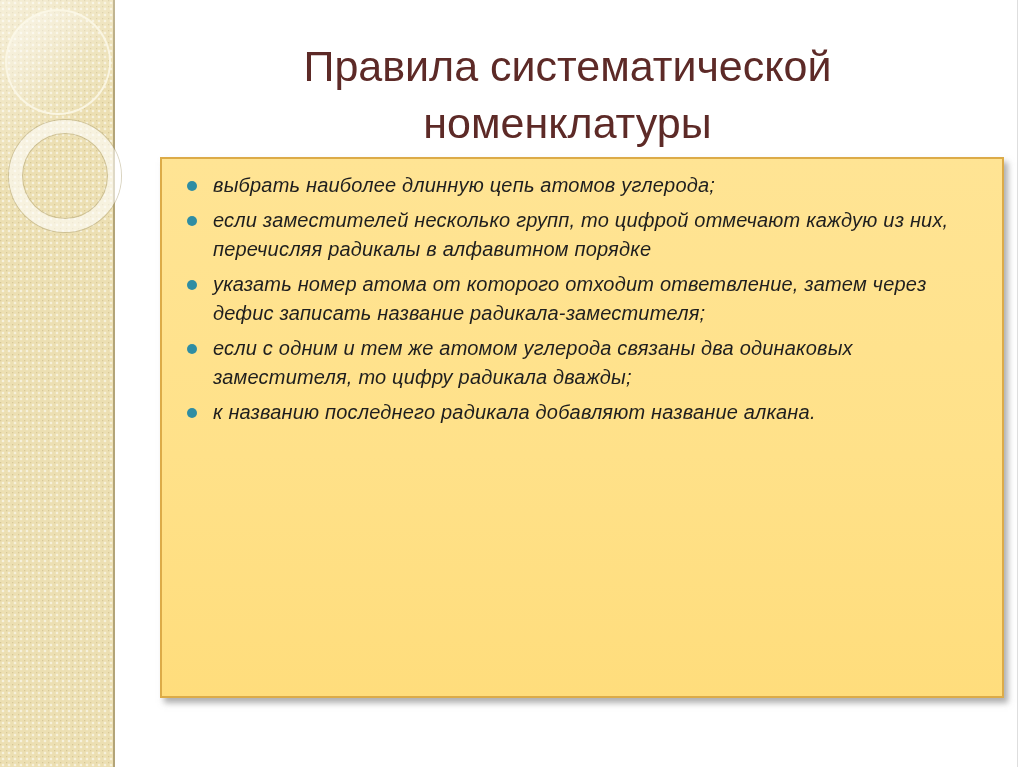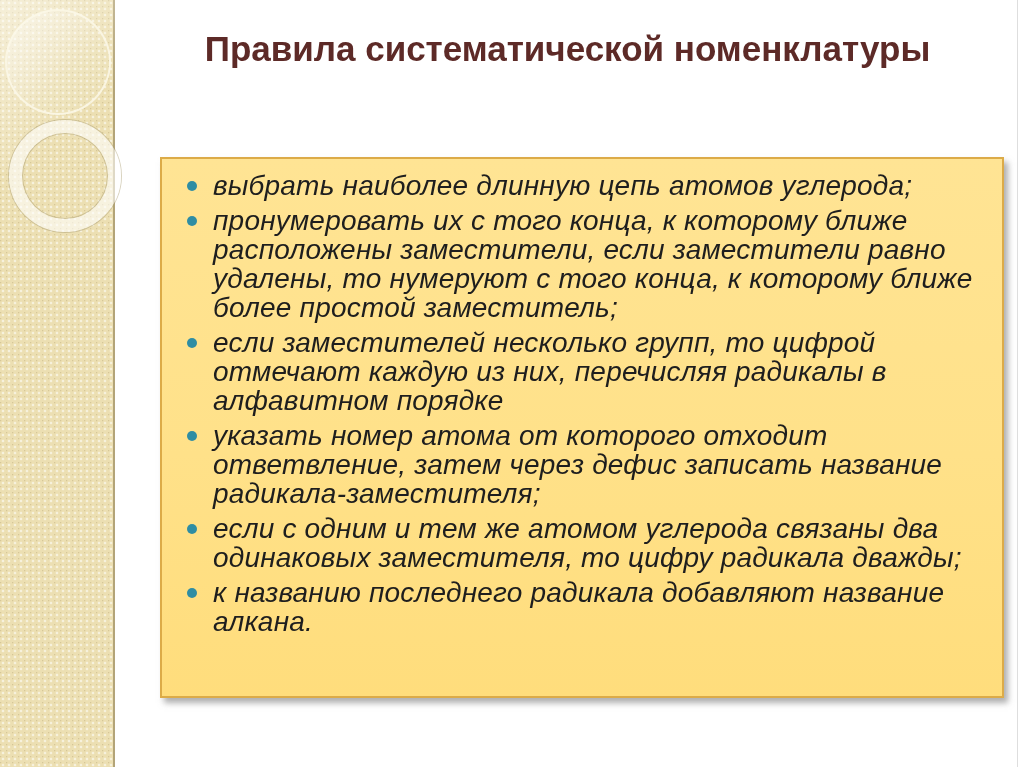--- a/index.html
+++ b/index.html
@@ -34,22 +34,22 @@
     border:13px solid rgba(255,255,255,0.58);
     box-shadow:0 0 0 1px rgba(168,155,110,0.45), inset 0 0 0 1px rgba(168,155,110,0.45);
     box-sizing:border-box;
   }
   
   .title-wrap{
     position:absolute;left:115px;right:4px;top:26px;
     text-align:center;
   }
   .title-wrap h1{
-    display:inline-block;max-width:780px;margin:0;
-    font-size:35px;line-height:1.32;font-weight:bold;
+    display:inline-block;max-width:780px;margin:12px;
+    font-size:43px;line-height:1.32;font-weight:normal;
     color:#5d2a27;
   }
   
   .rules-box{
     position:absolute;left:160px;top:157px;width:844px;height:541px;
     box-sizing:border-box;
     background:linear-gradient(180deg,#ffe494 0%,#ffe189 55%,#ffdd7c 100%);
     border:2px solid #dcab48;
     box-shadow:4px 5px 6px rgba(110,110,110,0.55);
     overflow:hidden;
@@ -62,21 +62,21 @@
     margin-bottom:6px;
   }
   .rules-list li:last-child{margin-bottom:12px;}
   .bullet-dot{
     flex:none;width:10px;height:10px;border-radius:50%;
     background:#2f8da3;
     margin:10px 16px 0 1px;
   }
   .rule-text{
     font-style:italic;
-    font-size:28px;line-height:29px;
+    font-size:20px;line-height:29px;
     color:#1e1e1e;
     letter-spacing:0.2px;
   }
   
   .slide-edge{
     position:absolute;left:1017px;top:0;width:1px;height:767px;
     background:#dedede;
   }
 </style>
 </head>
@@ -93,24 +93,20 @@
 </div>
 
 <div class="rules-box">
   <ul class="rules-list">
     <li>
       <span class="bullet-dot"></span>
       <span class="rule-text">выбрать наиболее длинную цепь атомов углерода;</span>
     </li>
     <li>
       <span class="bullet-dot"></span>
-      <span class="rule-text">пронумеровать их с того конца, к которому ближе расположены заместители, если заместители равно удалены, то нумеруют с того конца, к которому ближе более простой заместитель;</span>
-    </li>
-    <li>
-      <span class="bullet-dot"></span>
       <span class="rule-text">если заместителей несколько групп, то цифрой отмечают каждую из них, перечисляя радикалы в алфавитном порядке</span>
     </li>
     <li>
       <span class="bullet-dot"></span>
       <span class="rule-text">указать номер атома от которого отходит ответвление, затем через дефис записать название радикала-заместителя;</span>
     </li>
     <li>
       <span class="bullet-dot"></span>
       <span class="rule-text">если с одним и тем же атомом углерода связаны два одинаковых заместителя, то цифру радикала дважды;</span>
     </li>

